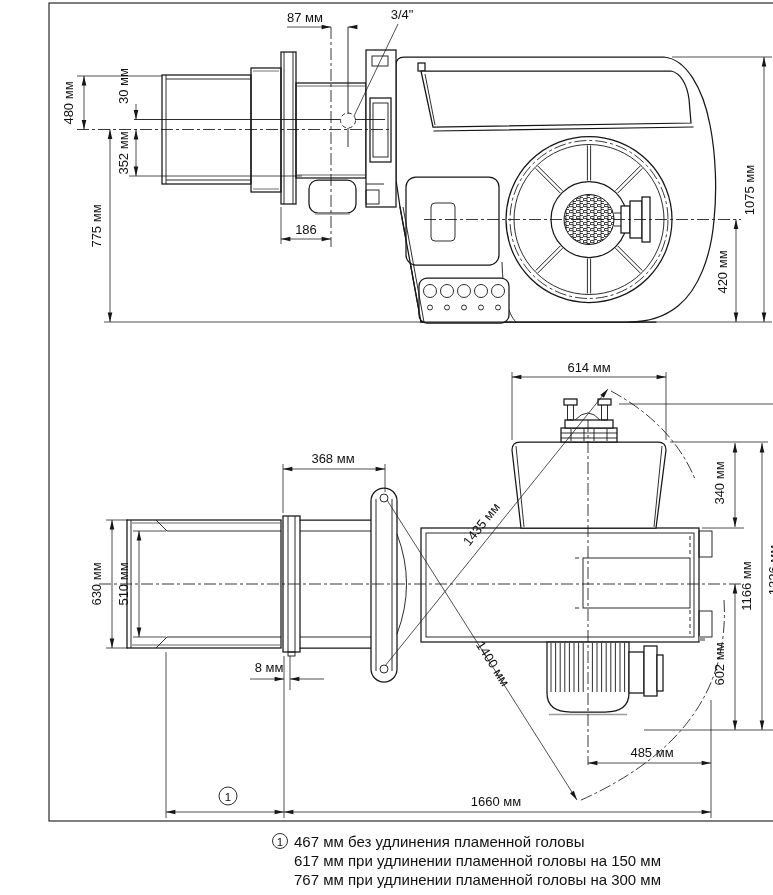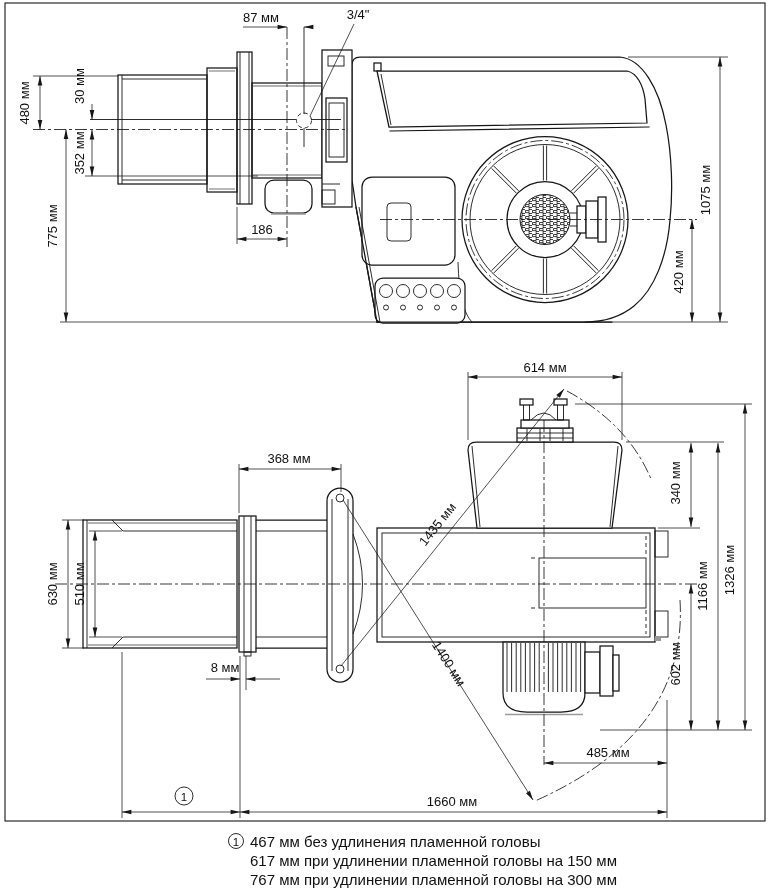--- a/index.html
+++ b/index.html
@@ -1,16 +1,16 @@
 <!DOCTYPE html>
 <html><head>
 <meta charset="utf-8">
 <style>
   html,body{margin:0;padding:0;background:#fff;}
-  .stage{width:679px;height:895px;position:relative;background:#fff;}
+  .stage{width:679px;height:895px;position:relative;background:#fff;margin-left:44px;}
   svg{display:block;}
   .ln{stroke:#161616;stroke-width:1.25;fill:none;stroke-linecap:round;}
   .lw{stroke:#161616;stroke-width:1.25;fill:#fff;stroke-linecap:round;}
   .t1{stroke:#161616;stroke-width:0.9;fill:none;}
   .tn{stroke:#161616;stroke-width:0.75;fill:none;}
   .gy{stroke:#9a9a9a;stroke-width:1.4;fill:none;}
   .cl{stroke:#161616;stroke-width:0.85;fill:none;stroke-dasharray:12 3 3 3;}
   .dsh{stroke:#161616;stroke-width:0.9;fill:none;stroke-dasharray:4 3;}
   .dim{font-family:"Liberation Sans","DejaVu Sans",sans-serif;font-size:13px;fill:#111;}
   .fn{font-family:"Liberation Sans","DejaVu Sans",sans-serif;font-size:15px;fill:#111;}

